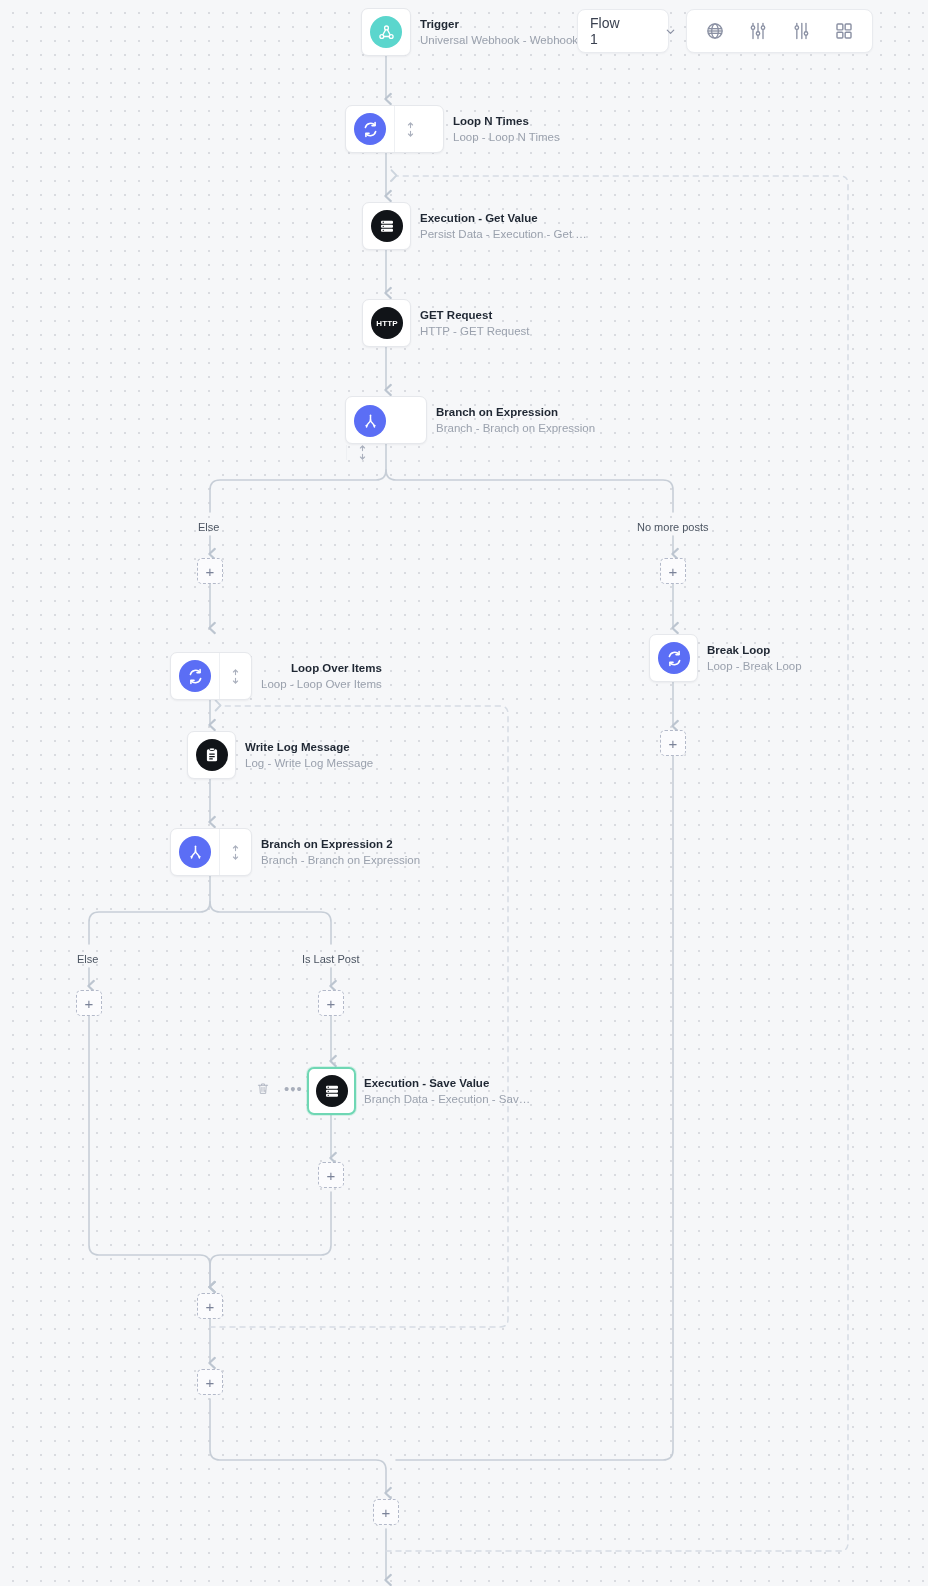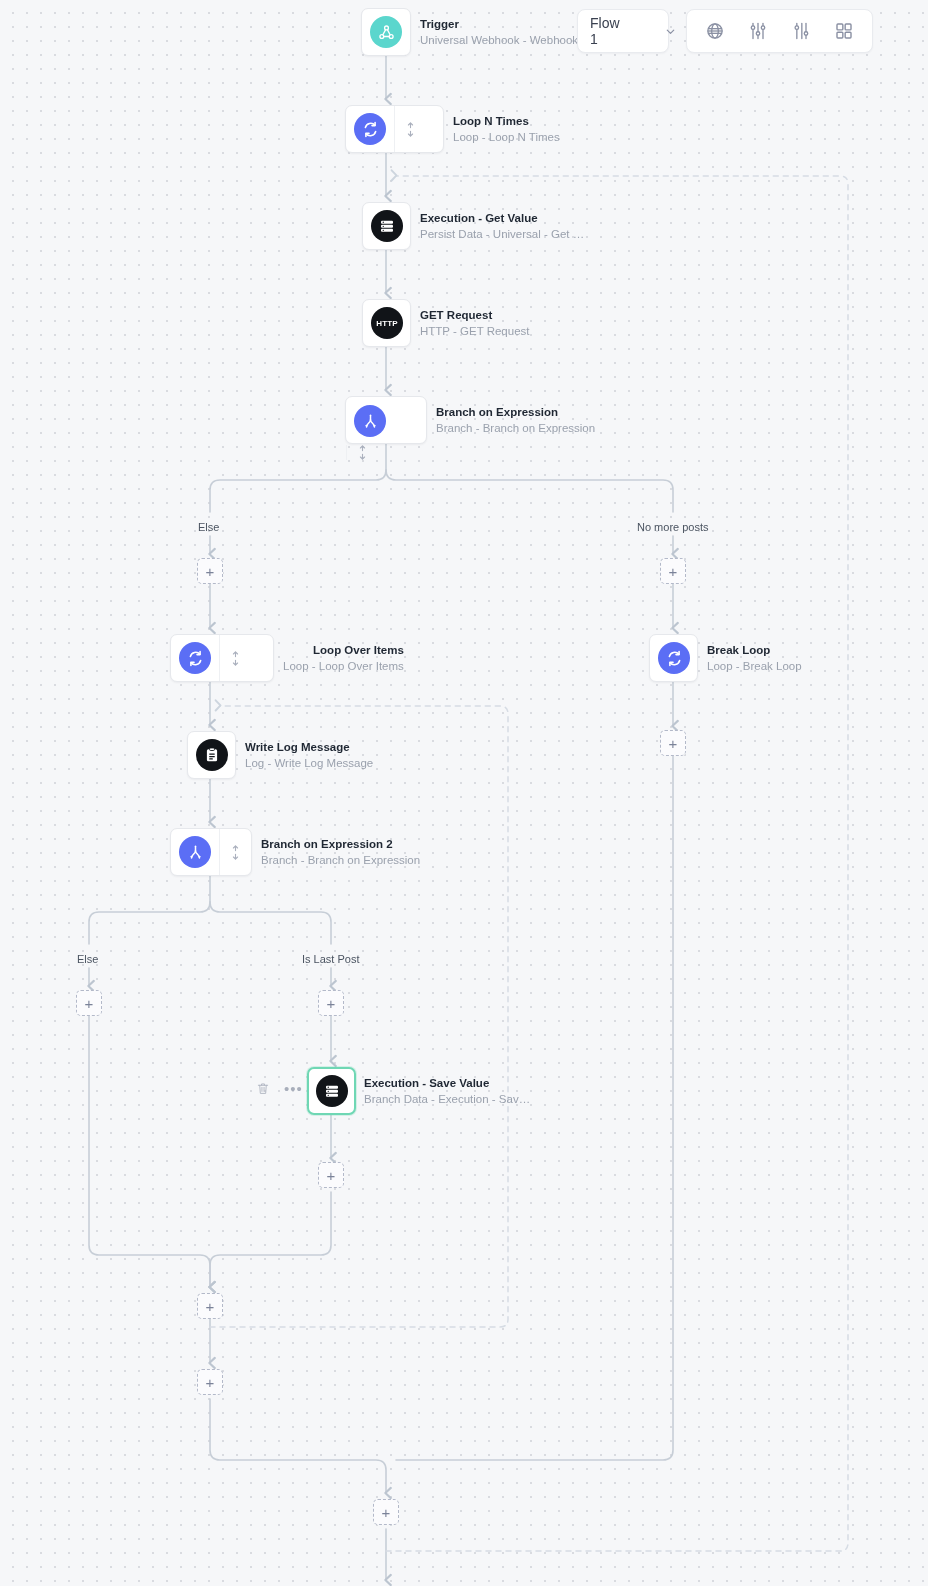--- a/index.html
+++ b/index.html
@@ -253,21 +253,21 @@
           <rect x="4" y="10.4" width="16" height="4" rx="1.4" fill="#ffffff"></rect>
           <rect x="4" y="15.8" width="16" height="4" rx="1.4" fill="#ffffff"></rect>
           <circle cx="7" cy="7" r="0.9" fill="#111418"></circle>
           <circle cx="7" cy="12.4" r="0.9" fill="#111418"></circle>
           <circle cx="7" cy="17.8" r="0.9" fill="#111418"></circle>
         </svg>
       </div>
     </div>
     <div class="node-meta">
       <div class="node-title">Execution - Get Value</div>
-      <div class="node-sub">Persist Data - Universal - Get …</div>
+      <div class="node-sub">Persist Data - Execution - Get …</div>
     </div>
   </div>
 
   <div class="node" style="left:362px;top:299px;width:49px;">
     <div class="icon-wrap">
       <div class="circ dark">
         <span class="lbl">HTTP</span>
       </div>
     </div>
     <div class="node-meta">
@@ -295,21 +295,21 @@
         <path d="M4.5 14 L4.5 9.4"></path>
           <path d="M2.4 12 L4.5 14 L6.6 12"></path>
       </svg>
     </div>
     <div class="node-meta">
       <div class="node-title">Branch on Expression</div>
       <div class="node-sub">Branch - Branch on Expression</div>
     </div>
   </div>
 
-  <div class="node" style="left:170px;top:634px;width:104px;text-align:right;">
+  <div class="node" style="left:170px;top:652px;width:82px;text-align:right;">
     <div class="icon-wrap">
       <div class="circ blue">
         <svg width="19" height="19" viewBox="0 0 24 24" fill="none" stroke="#ffffff" stroke-width="2" stroke-linecap="round" stroke-linejoin="round">
           <path d="M5.5 9.4 A7 7 0 0 1 17.6 6.6"></path>
           <path d="M18.5 14.6 A7 7 0 0 1 6.4 17.4"></path>
           <path d="M17.8 3.2 L17.8 7.1 L13.9 7.1"></path>
           <path d="M6.2 20.8 L6.2 16.9 L10.1 16.9"></path>
         </svg>
       </div>
     </div>

